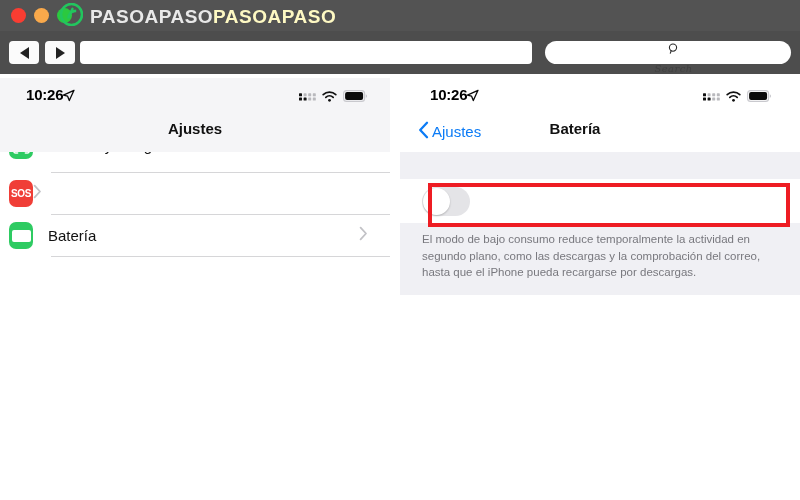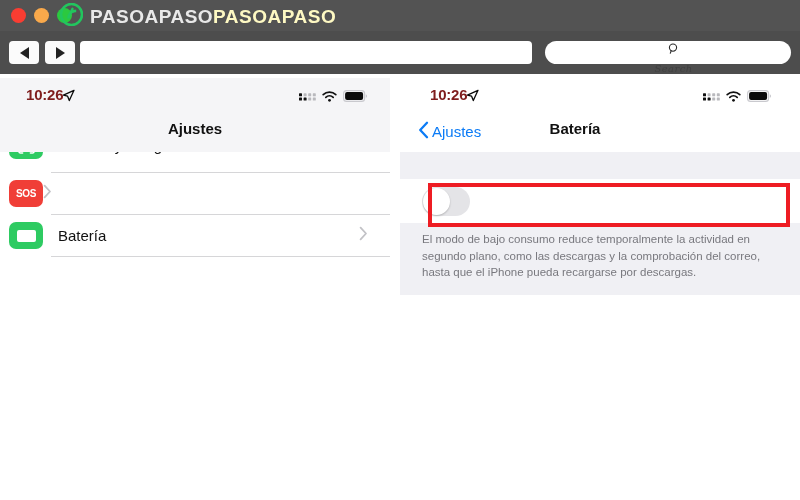--- a/index.html
+++ b/index.html
@@ -141,21 +141,21 @@
     position: relative;
     height: 36px;
     background: #f5f5f7;
   }
   .phone-right .statusbar { background: #ffffff; }
   .sb-time {
     position: absolute;
     left: 26px; top: 8px;
     font-size: 15px;
     font-weight: bold;
-    color: #7f1d1d;
+    color: #000000;
     letter-spacing: -0.2px;
   }
   .phone-right .sb-time { left: 30px; }
   .sb-loc {
     position: absolute;
     top: 10px;
   }
   .phone-left .sb-loc  { left: 62px; }
   .phone-right .sb-loc { left: 66px; }
   .sb-right {
@@ -220,21 +220,21 @@
   }
   .row.clipped .row-inner {
     margin-top: -20px;
   }
   .row-inner {
     display: flex;
     align-items: center;
     width: 100%;
   }
   .app-icon {
-    width: 34px; height: 27px;
+    width: 24px; height: 27px;
     border-radius: 7px;
     flex: 0 0 auto;
     display: flex;
     align-items: center;
     justify-content: center;
   }
   .icon-faceid { background: #2ecb62; }
   .icon-sos    { background: #f03e37; }
   .icon-batt   { background: #2ecb62; }
   .sos-text {

